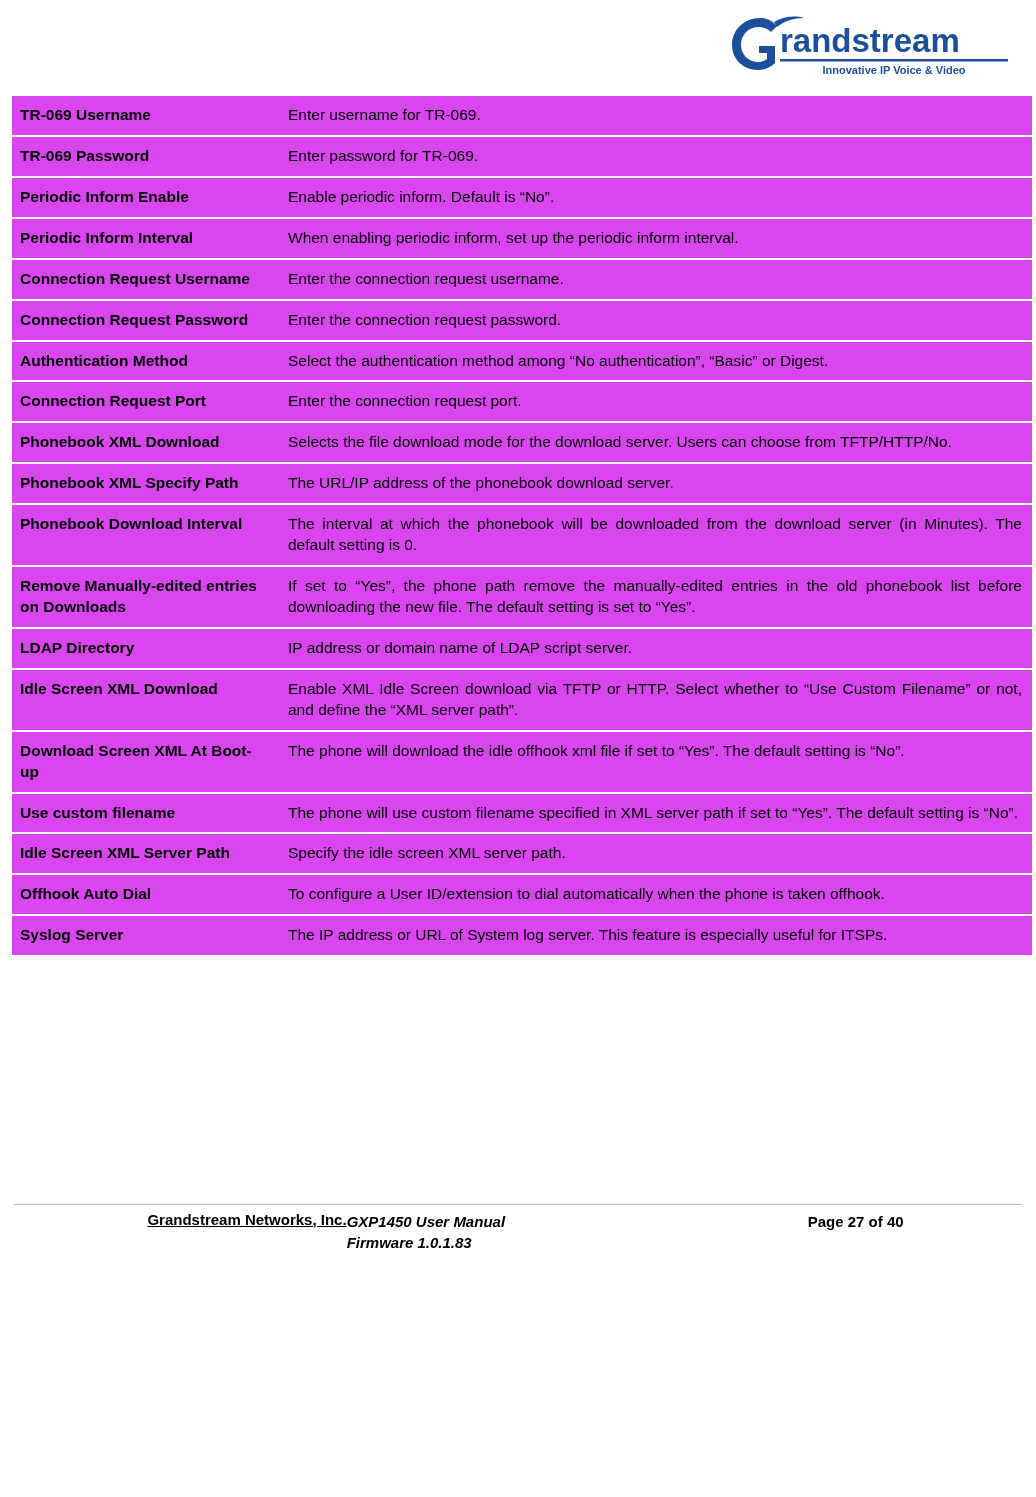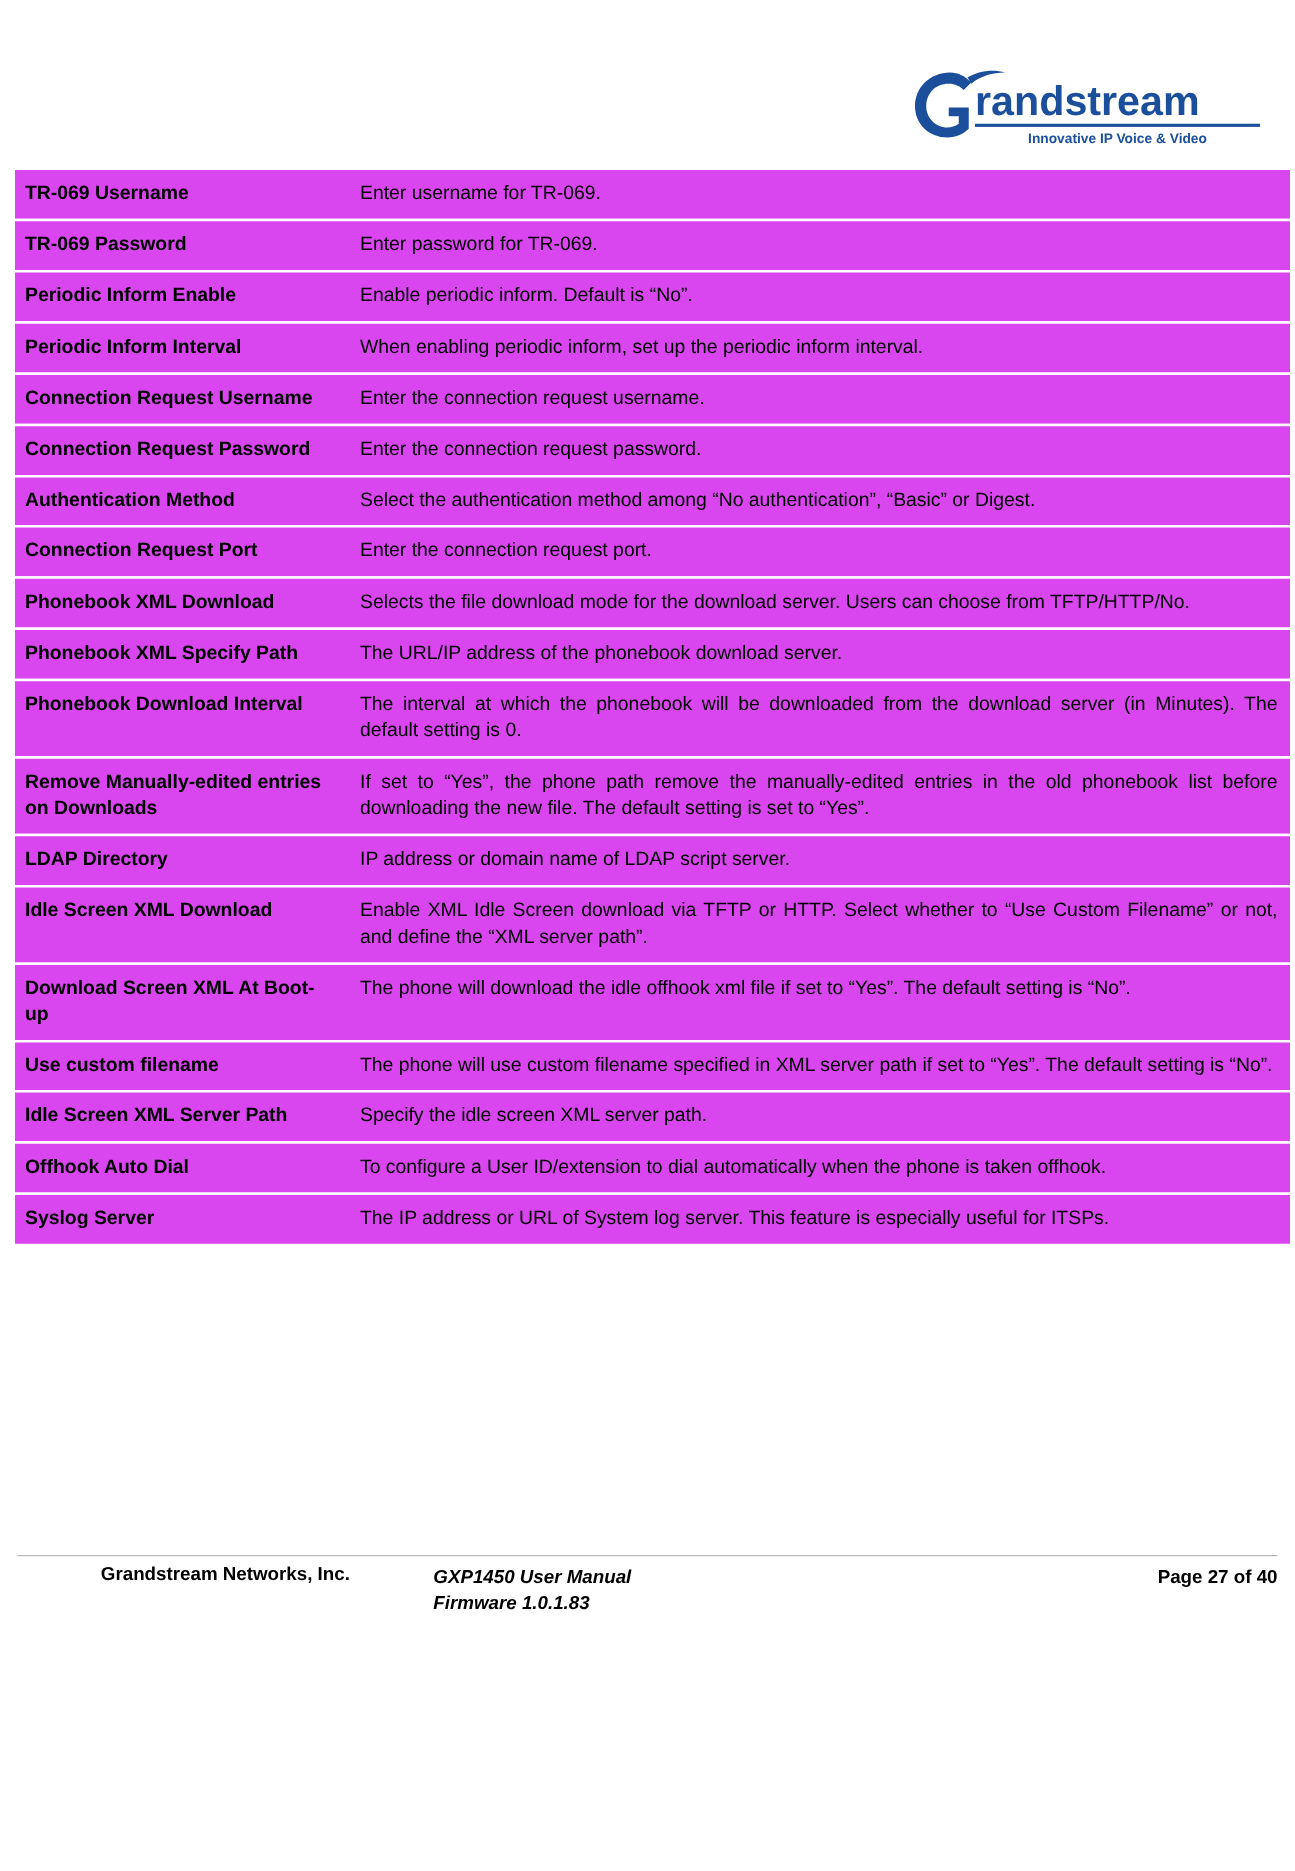--- a/index.html
+++ b/index.html
@@ -14,21 +14,20 @@
     color: #000000;
     position: relative;
     overflow: hidden;
   }
   .page {
     position: relative;
     width: 1036px;
     height: 1272px;
     box-sizing: border-box;
     padding: 4px;
-    margin-top: 40px;
   }
 
   
   .header {
     position: relative;
     height: 92px;
   }
   .logo-wrap {
     position: absolute;
     right: 18px;
@@ -88,30 +87,31 @@
   }
   .footer-grid {
     display: flex;
     justify-content: space-between;
     align-items: flex-start;
     font-weight: bold;
     font-size: 15px;
   }
   .footer-left {
     width: 33%;
-    text-align: center;
+    text-align: right;
+    text-decoration: underline;
   }
   .footer-center {
     width: 34%;
     text-align: left;
     font-style: italic;
   }
   .footer-right {
     width: 33%;
-    text-align: right;
+    text-align: center;
   }
   .footer-center div, .footer-right div { line-height: 1.45; }
   .footer-right .upd { font-style: italic; }
 </style>
 </head>
 <body>
 
 <div class="page">
 
   <div class="header">

